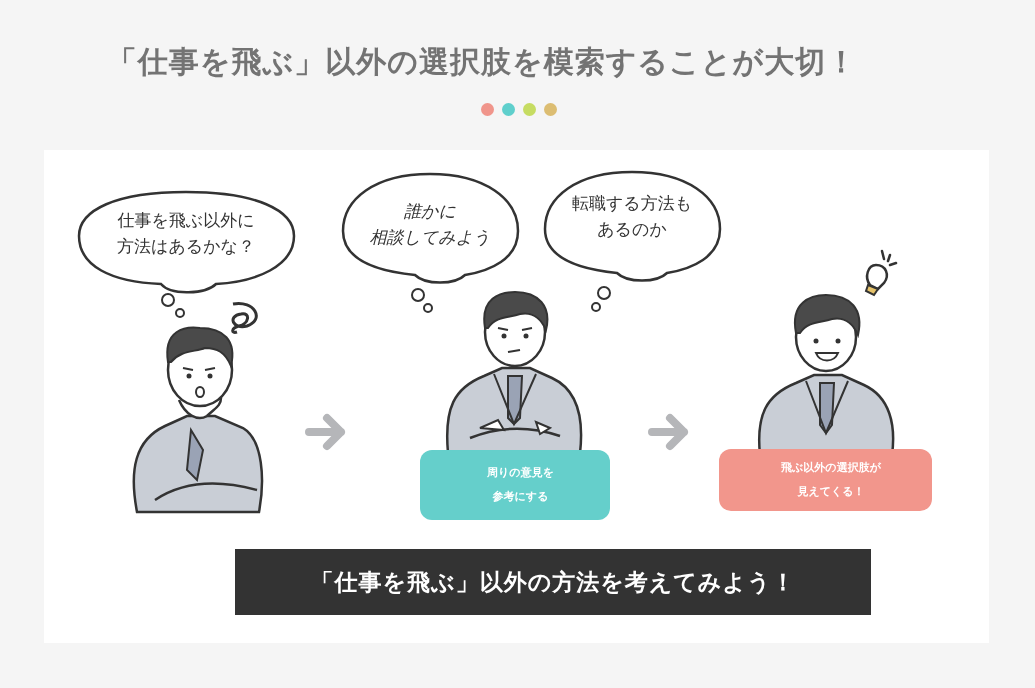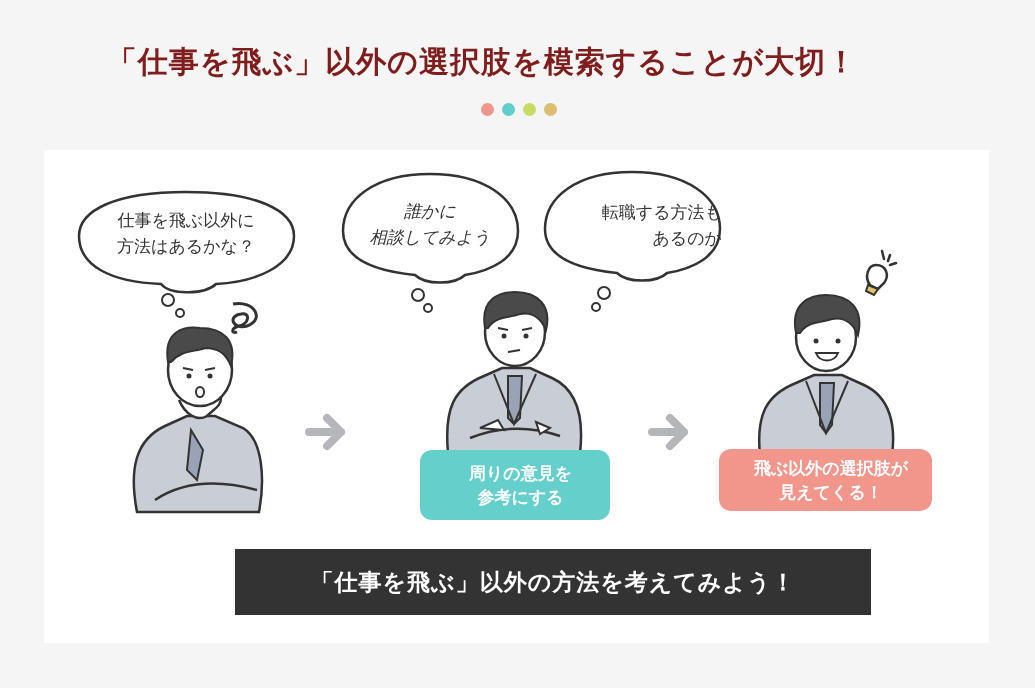--- a/index.html
+++ b/index.html
@@ -1,27 +1,27 @@
 <!DOCTYPE html>
 <html><head>
 <meta charset="utf-8">
 <style>
   * { box-sizing: border-box; margin: 0; padding: 0; }
   html, body { width: 1035px; height: 688px; overflow: hidden; }
   body { background: #f5f5f5; font-family: "DejaVu Sans", "Liberation Sans", sans-serif; color: #333; position: relative; }
-  .title { position: absolute; left: 0; top: 42px; width: 964px; text-align: center; font-size: 30px; font-weight: bold; color: #7f1d1d; letter-spacing: 1px; font-family: Liberation Mono, monospace; }
+  .title { position: absolute; left: 0; top: 42px; width: 964px; text-align: center; font-size: 30px; font-weight: bold; color: #737373; letter-spacing: 1px; font-family: Liberation Mono, monospace; }
   .dots { position: absolute; top: 103px; left: 481px; display: flex; gap: 8px; }
   .dot { width: 13px; height: 13px; border-radius: 50%; }
   .panel { position: absolute; left: 44px; top: 150px; width: 945px; height: 493px; background: #fff; }
   .bubble { position: absolute; }
   .bubble svg { position: absolute; left: 0; top: 0; overflow: visible; }
   .bubble .txt { position: absolute; left: 0; width: 100%; text-align: center; font-size: 17px; line-height: 26px; color: #333; white-space: pre-line; }
   .figure { position: absolute; }
   .arrow { position: absolute; }
-  .label-box { position: absolute; border-radius: 12px; color: #fff; font-weight: bold; font-size: 17px; line-height: 24px; text-align: center; display: flex; align-items: center; justify-content: center; white-space: pre-line; padding-left: 11px; }
+  .label-box { position: absolute; border-radius: 12px; color: #fff; font-weight: bold; font-size: 11px; line-height: 24px; text-align: center; display: flex; align-items: center; justify-content: center; white-space: pre-line; padding-left: 11px; }
   .banner { position: absolute; left: 195px; top: 549px; width: 636px; height: 66px; background: #333; color: #fff; font-size: 23px; font-weight: bold; display: flex; align-items: center; justify-content: center; letter-spacing: 1px; margin-left: 40px; }
 </style>
 </head>
 <body>
 
 <div class="title">「仕事を飛ぶ」以外の選択肢を模索することが大切！</div>
 <div class="dots">
   <div class="dot" style="background:#f0958b"></div>
   <div class="dot" style="background:#5fcfcc"></div>
   <div class="dot" style="background:#c6dc62"></div>
@@ -49,21 +49,21 @@
   <div class="txt" style="top:27px;font-style:italic;">誰かに
 相談してみよう</div>
 </div>
 
 <div class="bubble" style="left:542px;top:169px;width:180px;height:142px;">
   <svg width="180" height="142">
     <path d="M90,3 C145,3 178,28 178,60 C178,88 150,100 125,104 C115,114 85,114 75,104 C35,100 3,88 3,60 C3,28 35,3 90,3 Z" fill="#fff" stroke="#333" stroke-width="2.5"></path>
     <circle cx="62" cy="124" r="6" fill="#fff" stroke="#333" stroke-width="2"></circle>
     <circle cx="54" cy="138" r="4" fill="#fff" stroke="#333" stroke-width="2"></circle>
   </svg>
-  <div class="txt" style="top:30px;text-align:right;">転職する方法も
+  <div class="txt" style="top:21px;">転職する方法も
 あるのか</div>
 </div>
 
 <svg class="figure" style="left:125px;top:290px;" width="150" height="230" viewBox="0 0 150 230">
   <g>
     <path d="M108,14 C130,10 140,30 122,36 C108,40 102,26 116,24 C126,22 124,34 114,36 C106,38 106,44 112,42" fill="none" stroke="#333" stroke-width="3"></path>
   </g>
 
   <path d="M12,222 C4,180 10,150 40,136 L62,126 L90,126 L118,138 C138,150 140,190 134,222 Z" fill="#c9ced6" stroke="#333" stroke-width="2.5"></path>
   <path d="M66,140 L78,160 L72,190 L62,180 Z" fill="#9aa3b5" stroke="#333" stroke-width="2"></path>

